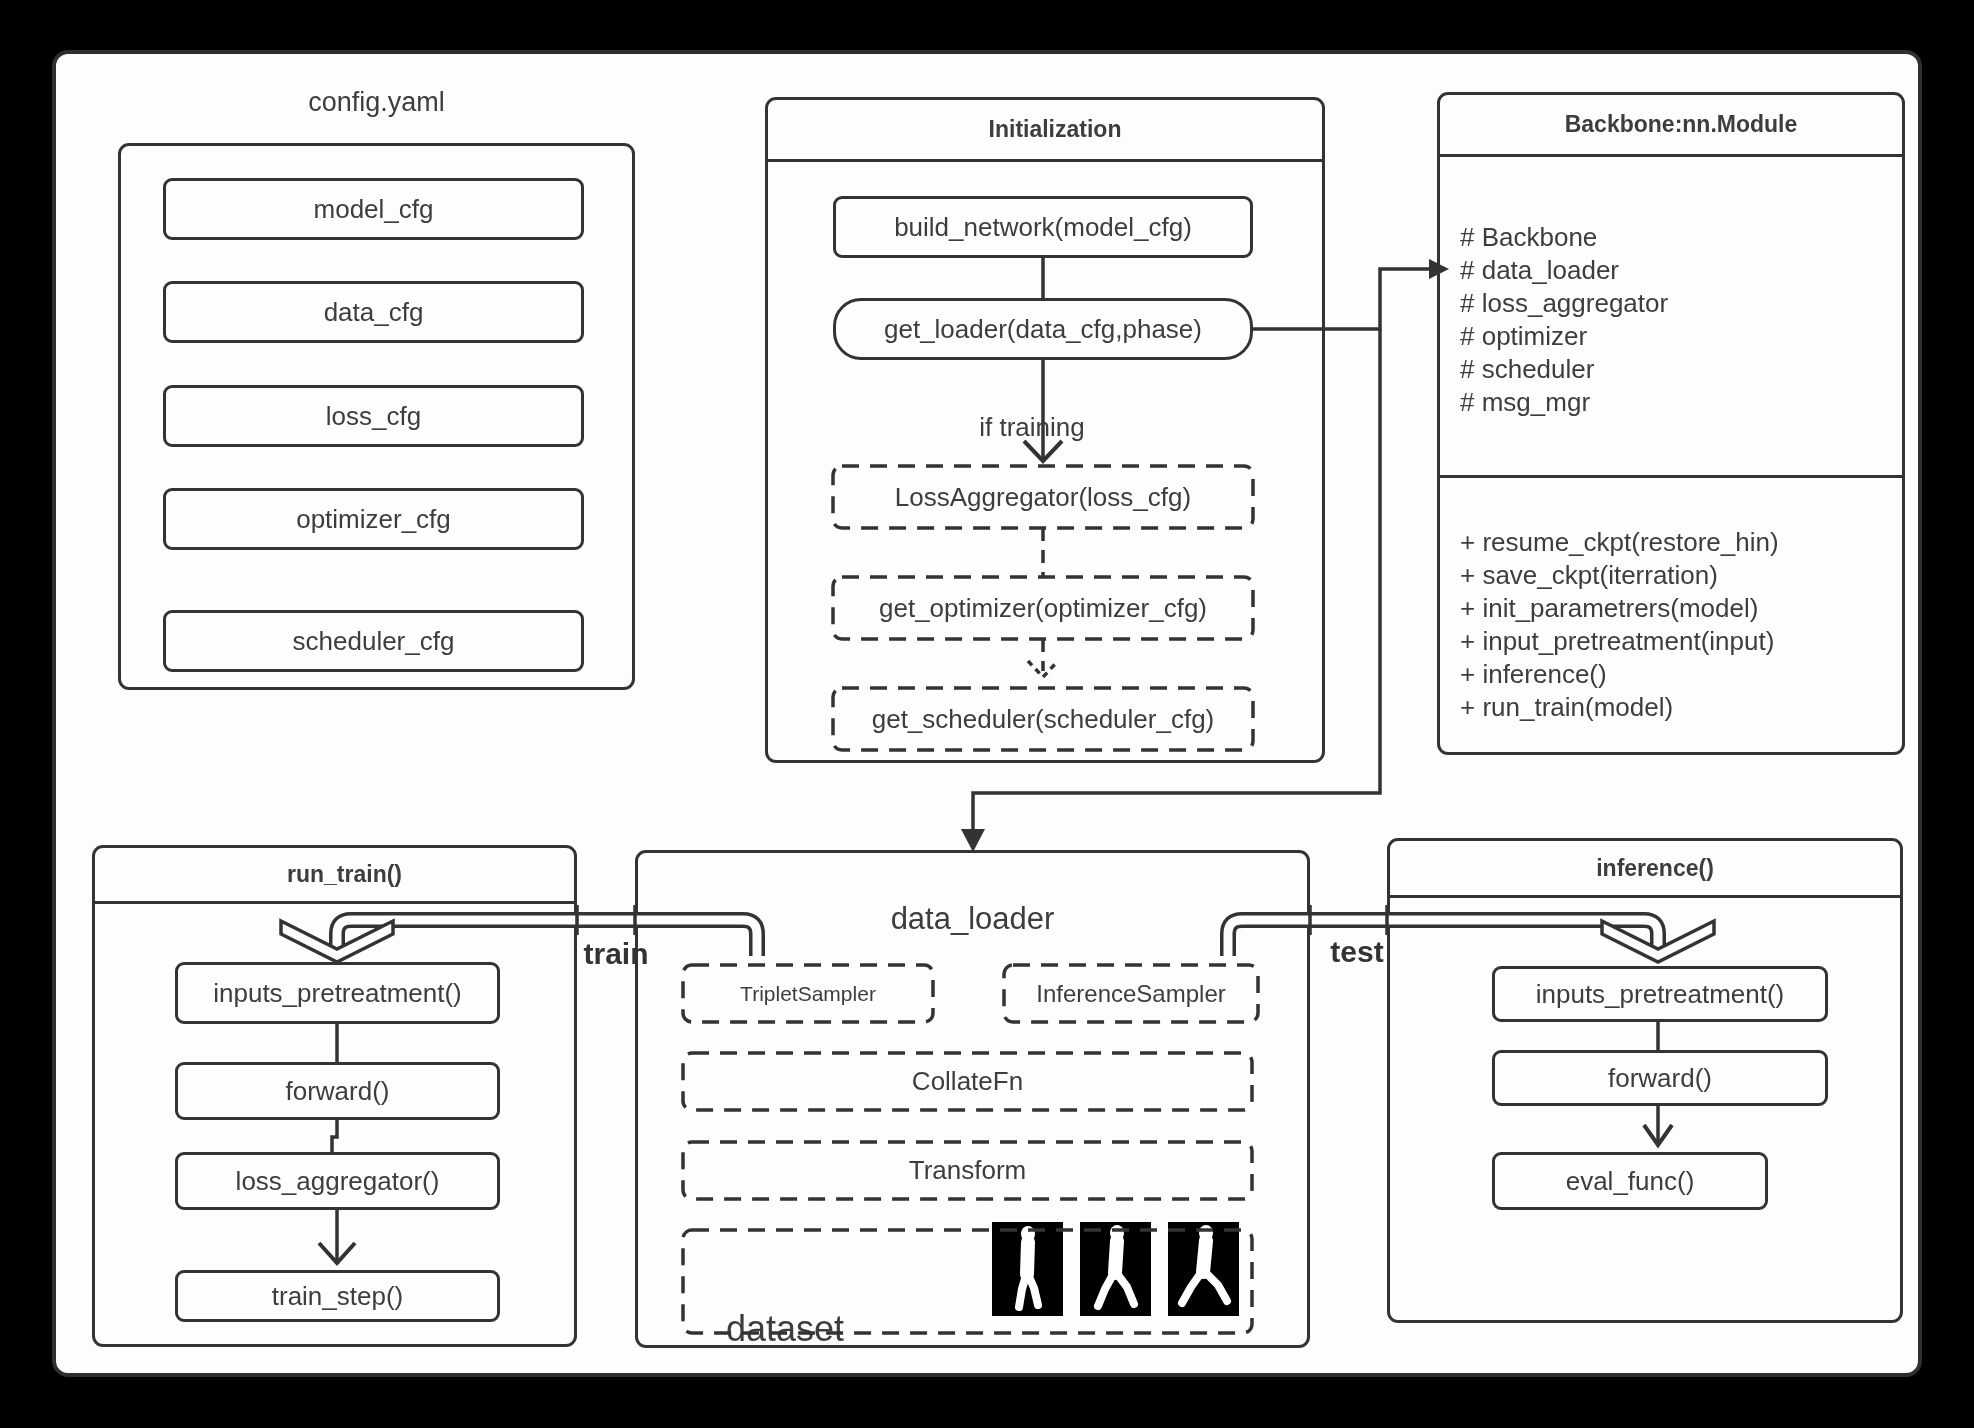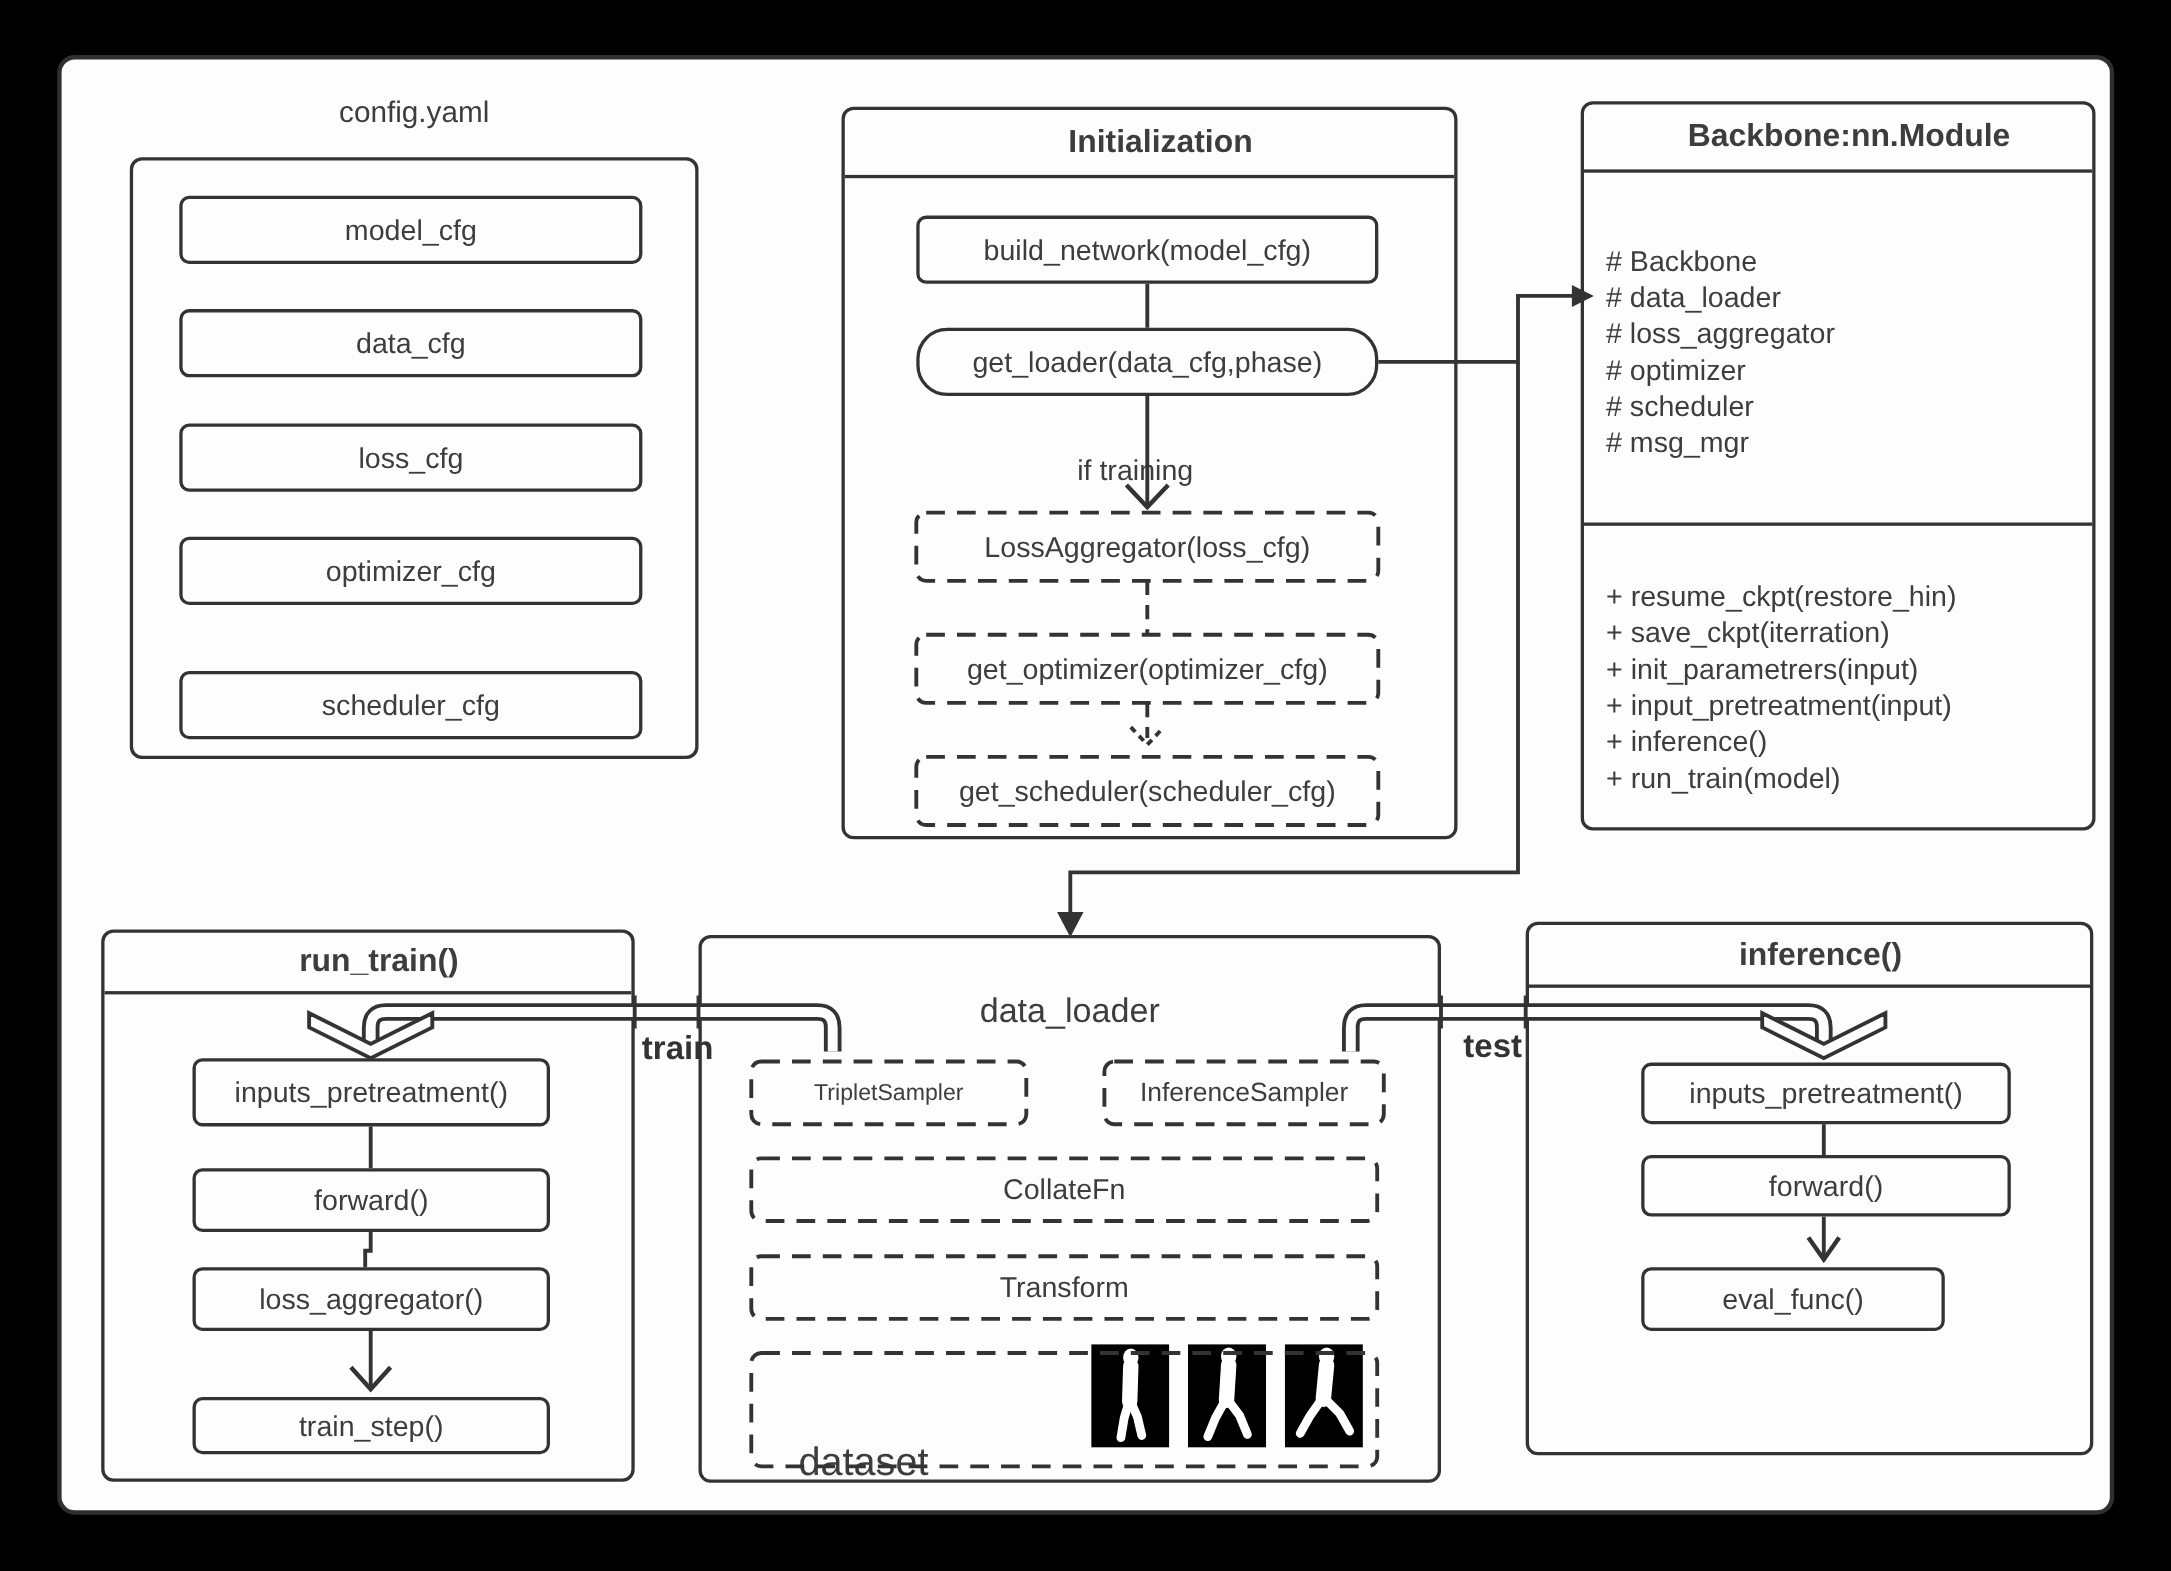--- a/index.html
+++ b/index.html
@@ -13,21 +13,21 @@
     position:absolute;left:52px;top:50px;width:1870px;height:1327px;
     background:#fdfdfd;border:4px solid #2f2f2f;border-radius:16px;box-sizing:border-box;
   }
   .box{
     position:absolute;border:3.5px solid #333;border-radius:11px;background:#fdfdfd;
     box-sizing:border-box;
   }
   .hdr{
     width:100%;box-sizing:border-box;border-bottom:3.5px solid #333;
     display:flex;align-items:center;justify-content:center;
-    font-weight:bold;font-size:29px;padding-left:20px;
+    font-weight:bold;font-size:23px;padding-left:20px;
   }
   .step{
     position:absolute;border:3.5px solid #333;border-radius:9px;background:#fdfdfd;
     display:flex;align-items:center;justify-content:center;font-size:26px;
     box-sizing:border-box;
   }
   .dstep{
     position:absolute;display:flex;align-items:center;justify-content:center;font-size:26px;
   }
   .lbl{position:absolute;display:flex;align-items:center;justify-content:center;}
@@ -64,21 +64,21 @@
     <div class="listline"># Backbone</div>
     <div class="listline"># data_loader</div>
     <div class="listline"># loss_aggregator</div>
     <div class="listline"># optimizer</div>
     <div class="listline"># scheduler</div>
     <div class="listline"># msg_mgr</div>
   </div>
   <div style="padding:48px 0 0 20px;">
     <div class="listline">+ resume_ckpt(restore_hin)</div>
     <div class="listline">+ save_ckpt(iterration)</div>
-    <div class="listline">+ init_parametrers(input)</div>
+    <div class="listline">+ init_parametrers(model)</div>
     <div class="listline">+ input_pretreatment(input)</div>
     <div class="listline">+ inference()</div>
     <div class="listline">+ run_train(model)</div>
   </div>
 </div>
 
 <div class="box" style="left:92px;top:845px;width:485px;height:502px;">
   <div class="hdr" style="height:56px;">run_train()</div>
 </div>
 <div class="step" style="left:175px;top:962px;width:325px;height:62px;">inputs_pretreatment()</div>

